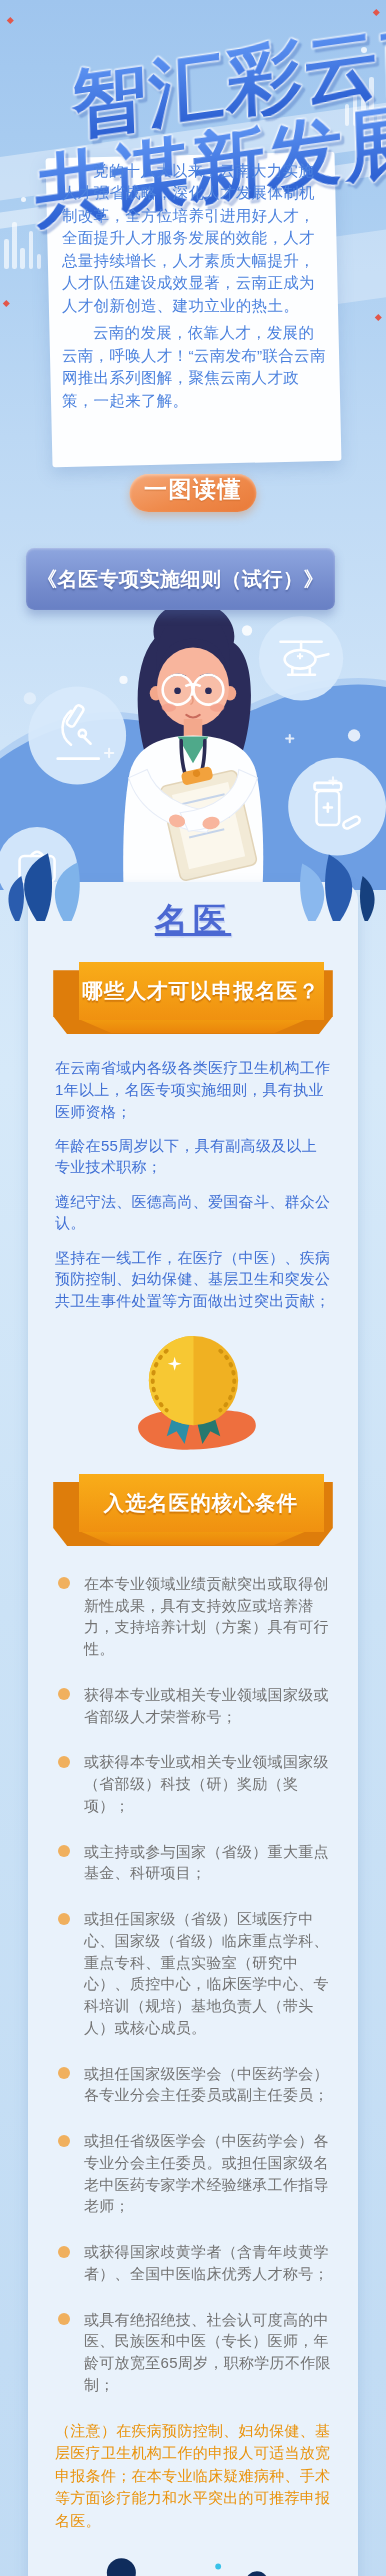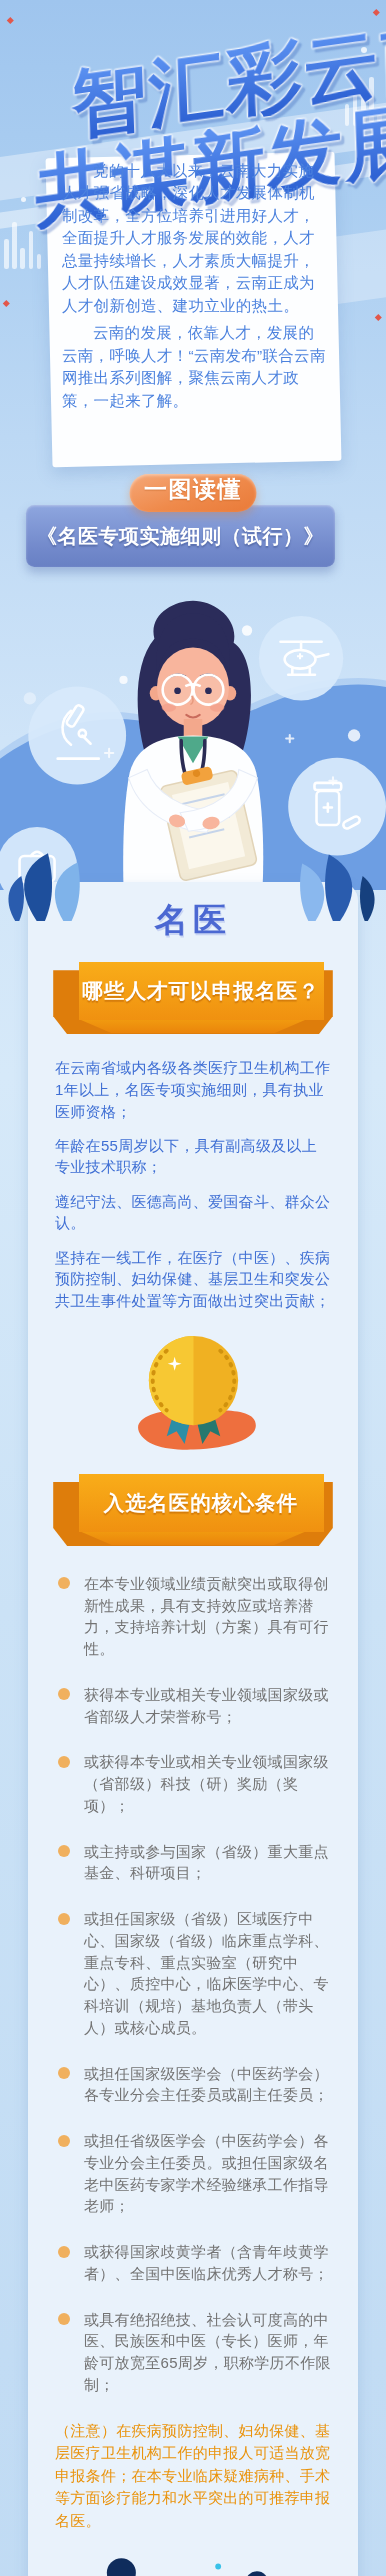--- a/index.html
+++ b/index.html
@@ -31,35 +31,35 @@
      border-radius:3.1px;transform:rotate(-1.3deg);box-shadow:0 7.2px 15.5px rgba(90,130,190,.25);z-index:1;}
   .intro-text{position:absolute;top:160px;left:62px;width:264px;z-index:3;}
   .intro-text p{margin:0 0 5.2px 0;font-size:15.5px;line-height:1.45;color:#4c82de;text-indent:2em;letter-spacing:0.3px;}
   
   .read-btn{position:absolute;top:474px;left:50%;transform:translateX(-50%);width:127px;height:38px;
      border-radius:19.6px;background:linear-gradient(160deg,#f5a878 0%,#ef8a4b 55%,#e97a38 100%);
      display:flex;justify-content:center;z-index:3;
      box-shadow:0 4.1px 8.2px rgba(214,120,50,.35), inset 0 1.5px 3.1px rgba(255,255,255,.45);}
   .read-btn span{color:#fff;font-size:23px;font-weight:800;letter-spacing:1.5px;text-shadow:0 1px 1px rgba(180,85,20,.45);}
   
-  .policy-banner{position:absolute;top:505px;left:26px;width:309px;height:62px;border-radius:8.2px;
+  .policy-banner{position:absolute;top:548px;left:26px;width:309px;height:62px;border-radius:8.2px;
      background:linear-gradient(180deg,#8ea6df 0%,#7289cb 60%,#67b;);
      background:linear-gradient(180deg,#8ea6df 0%,#7289cb 70%,#6880c4 100%);
      display:flex;align-items:center;justify-content:center;z-index:2;
      box-shadow:0 5.2px 9.3px rgba(80,105,170,.35), inset 0 1px 2.6px rgba(255,255,255,.35);}
   .policy-banner span{color:#fff;font-size:20px;font-weight:800;letter-spacing:0.5px;text-shadow:0 1.5px 1.5px rgba(60,80,140,.5);}
   
   .illus1{position:absolute;top:581px;left:0;width:386px;height:309px;z-index:0;}
   .leaves{position:absolute;top:839px;left:0;width:386px;height:82px;z-index:3;pointer-events:none;}
   
   .main-card{position:absolute;top:882px;left:28px;width:330px;height:2369px;background:#e9f2fb;
      border-radius:18.5px;z-index:1;overflow:hidden;box-shadow:0 5.2px 12.4px rgba(100,140,190,.25);}
   .card-inner{padding:0 27px;}
   .card-title{margin:15.5px 0 0 0;text-align:center;font-size:33px;font-weight:800;color:#4b68d2;letter-spacing:5.2px;
-     text-shadow:1px 1.5px 0 #c9d5f3;}
+     text-shadow:1px 1.5px 0 #c9d5f3;text-decoration:underline;}
   
   .ribbon{position:relative;width:261px;height:58px;margin:0 auto;}
   .ribbon .wings{position:absolute;left:-9.3px;right:-9.3px;top:8.2px;height:64px;background:#de7d0b;
      clip-path:polygon(0 0,100% 0,100% 72%,95% 100%,5% 100%,0 72%);}
   .ribbon .band{position:absolute;left:16px;right:0;top:0;height:58px;
      background:linear-gradient(180deg,#f9ad19 0%,#f09110 100%);display:flex;align-items:center;justify-content:center;}
   .ribbon .band span{color:#fff;font-size:20.6px;font-weight:800;letter-spacing:1px;text-shadow:0 1.5px 1px rgba(170,85,0,.45);}
   .ribbon .tail{position:absolute;left:18.5px;right:18.5px;top:58px;height:13.4px;
      background:linear-gradient(180deg,#f1990f,#ea850b);clip-path:polygon(0 0,100% 0,86% 100%,14% 100%);}
   .rb1{margin-top:19.6px;} .rb2{margin-top:21.6px;}

